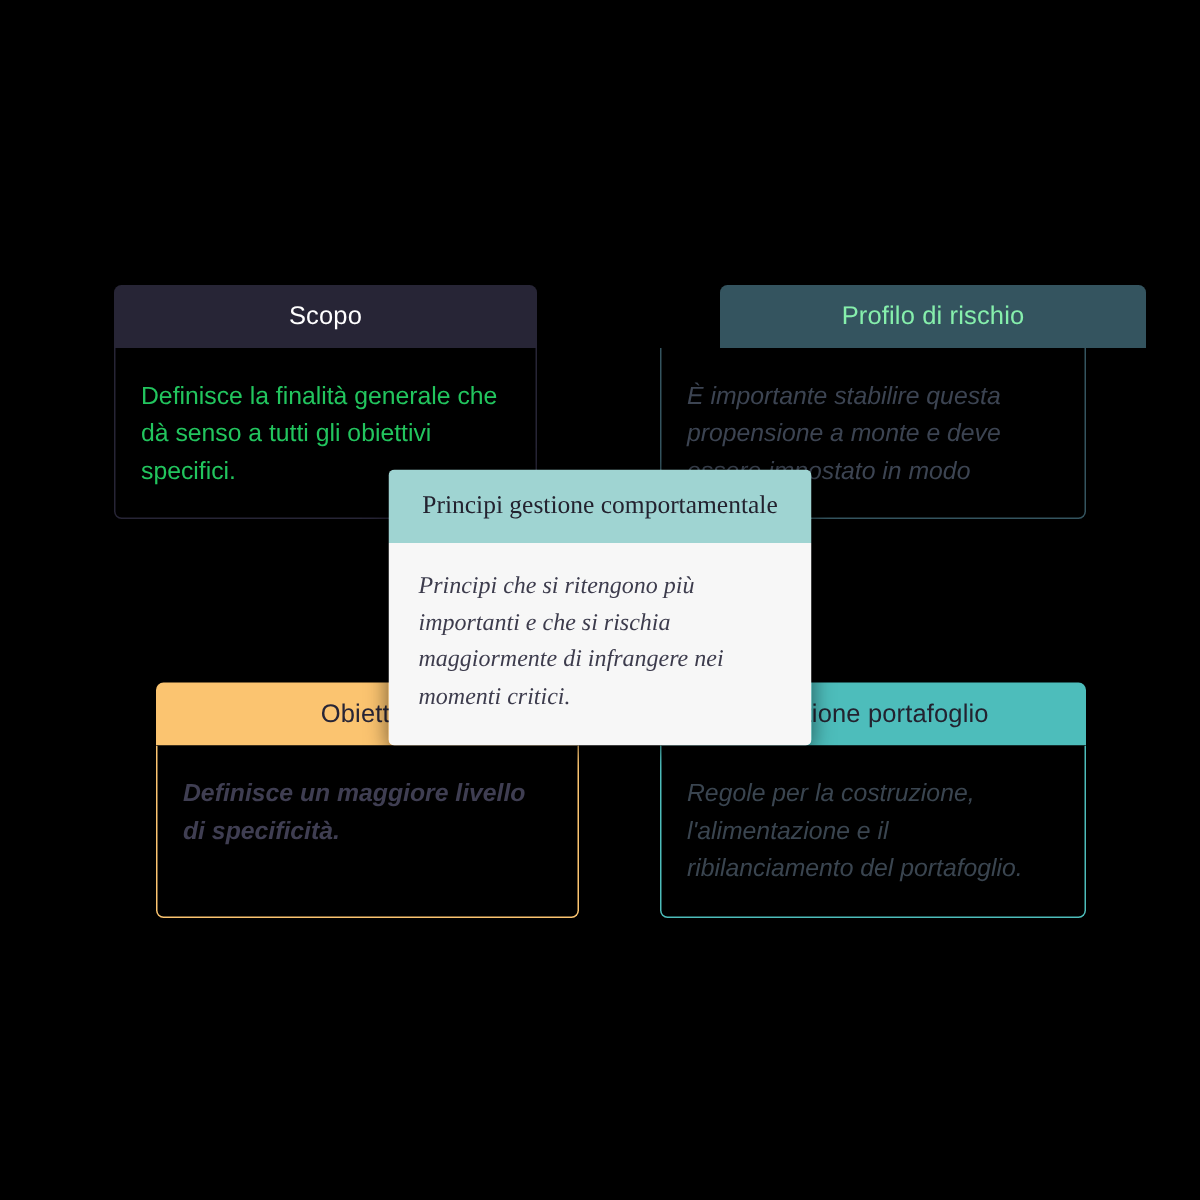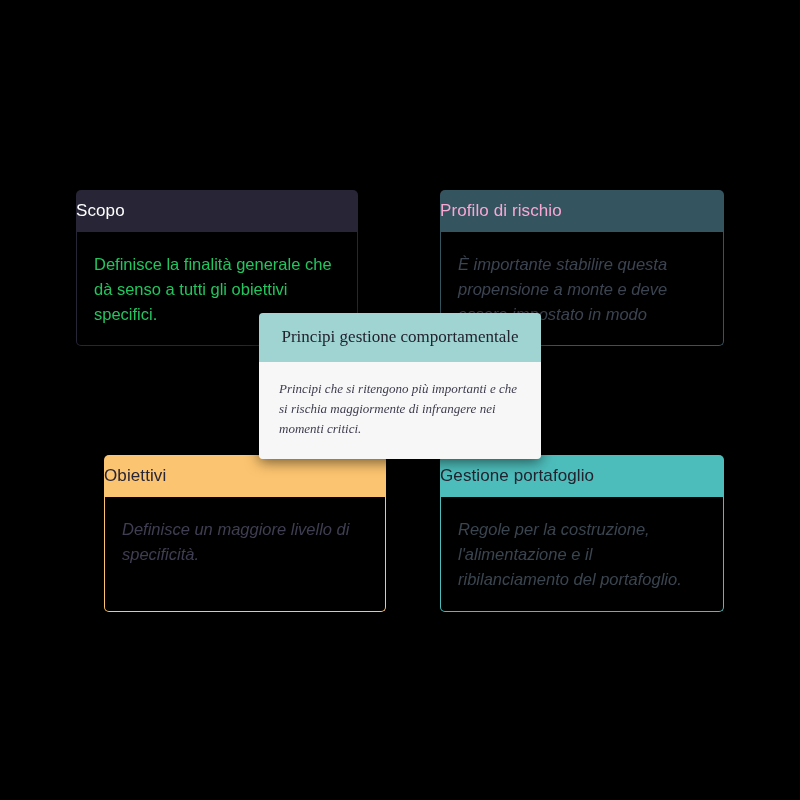--- a/index.html
+++ b/index.html
@@ -20,20 +20,21 @@
   .card {
     position: absolute;
     box-sizing: border-box;
   }
   .card-header {
     box-sizing: border-box;
     width: 100%;
     height: 42px;
     display: flex;
     align-items: center;
+    justify-content: center;
     font-size: 17px;
     font-weight: 400;
     letter-spacing: 0.1px;
     border-radius: 5px 5px 0 0;
     white-space: nowrap;
     overflow: hidden;
   }
   .card-body {
     box-sizing: border-box;
     width: 100%;
@@ -67,21 +68,22 @@
   }
 
   
   #card-rischio {
     left: 440px;
     top: 190px;
     width: 284px;
   }
   #card-rischio .card-header {
     background: #34545f;
-    color: #f9a8d4;
+    color: #86efac;
+    margin-left: 40px;
   }
   #card-rischio .card-body {
     border-color: #34545f;
     height: 114px;
     color: #3c4452;
   }
 
   
   #card-obiettivi {
     left: 76px;
@@ -90,20 +92,21 @@
     margin-left: 28px;
   }
   #card-obiettivi .card-header {
     background: #fbc470;
     color: #272536;
   }
   #card-obiettivi .card-body {
     border-color: #fbc470;
     height: 115px;
     color: #3f3e52;
+    font-weight: bold;
   }
 
   
   #card-portafoglio {
     left: 440px;
     top: 455px;
     width: 284px;
   }
   #card-portafoglio .card-header {
     background: #4dbdbb;
@@ -134,21 +137,21 @@
     padding: 13px 20px 14px 20px;
     text-align: center;
     font-size: 17px;
     line-height: 1.32;
   }
   #tooltip-principi .tooltip-body {
     box-sizing: border-box;
     background: #f7f7f7;
     color: #3d3c4d;
     padding: 17px 24px 20px 20px;
-    font-size: 13px;
+    font-size: 16px;
     font-style: italic;
     line-height: 1.53;
   }
 </style>
 </head>
 <body>
 
 <div id="stage">
 
   <div class="card" id="card-scopo">

